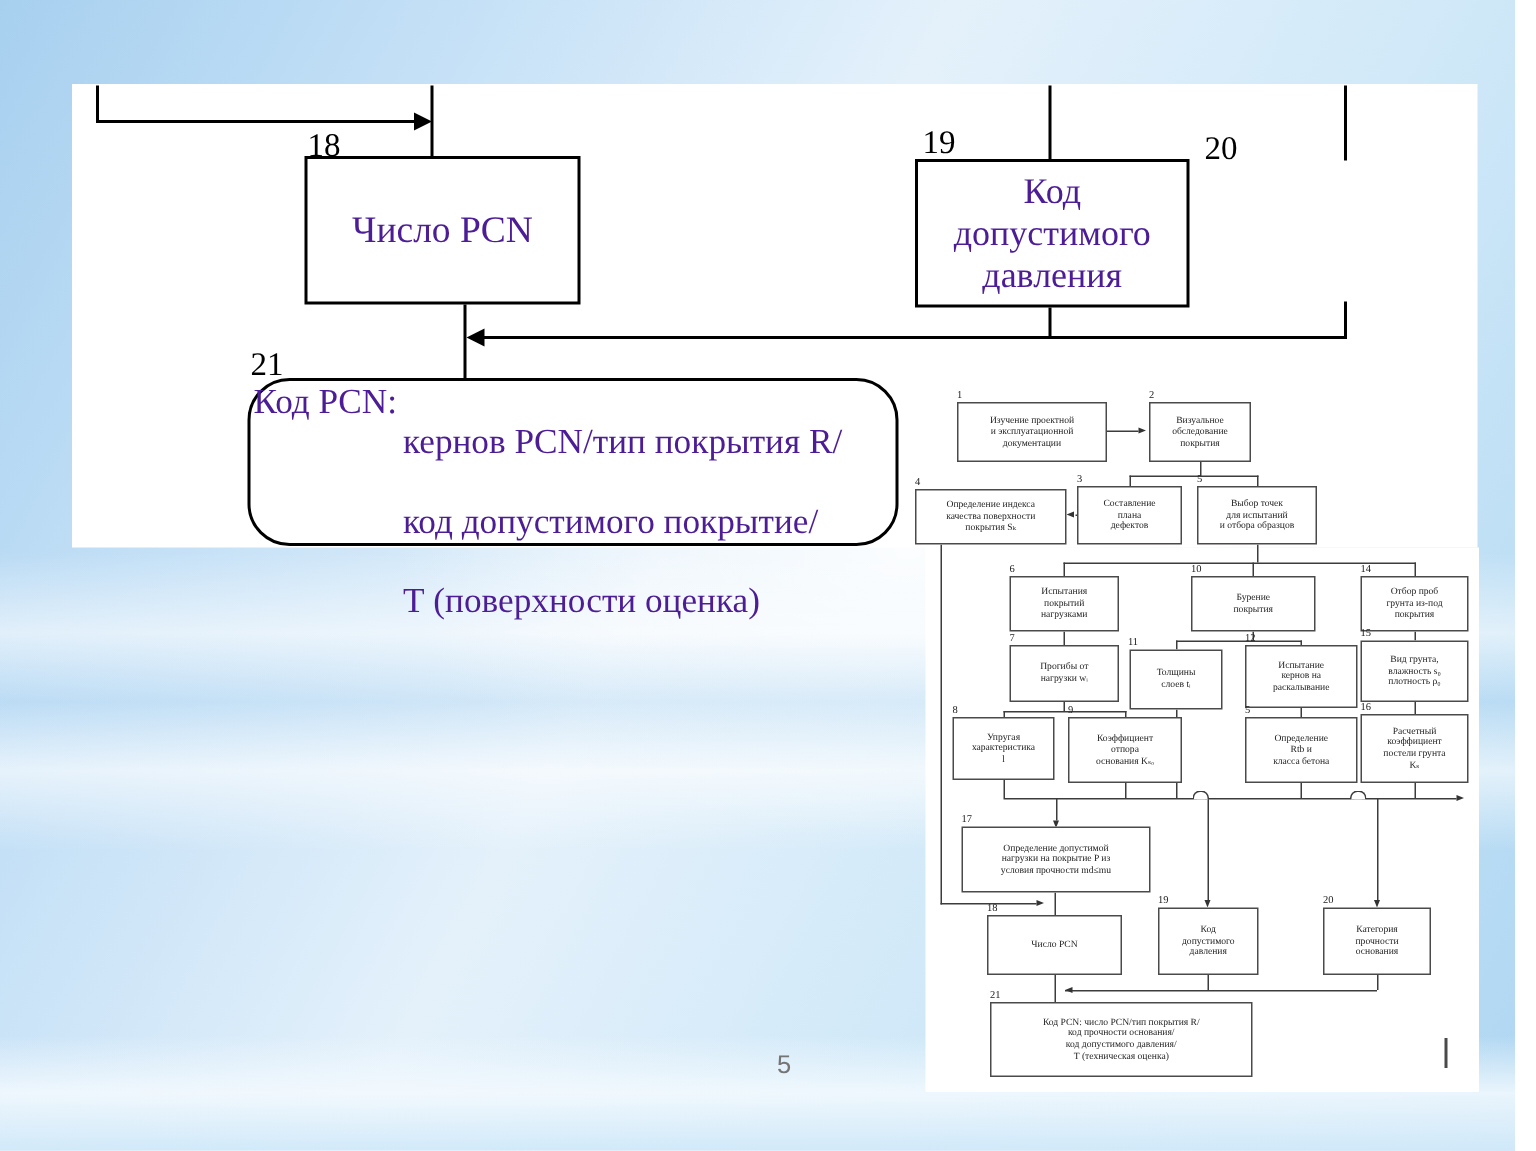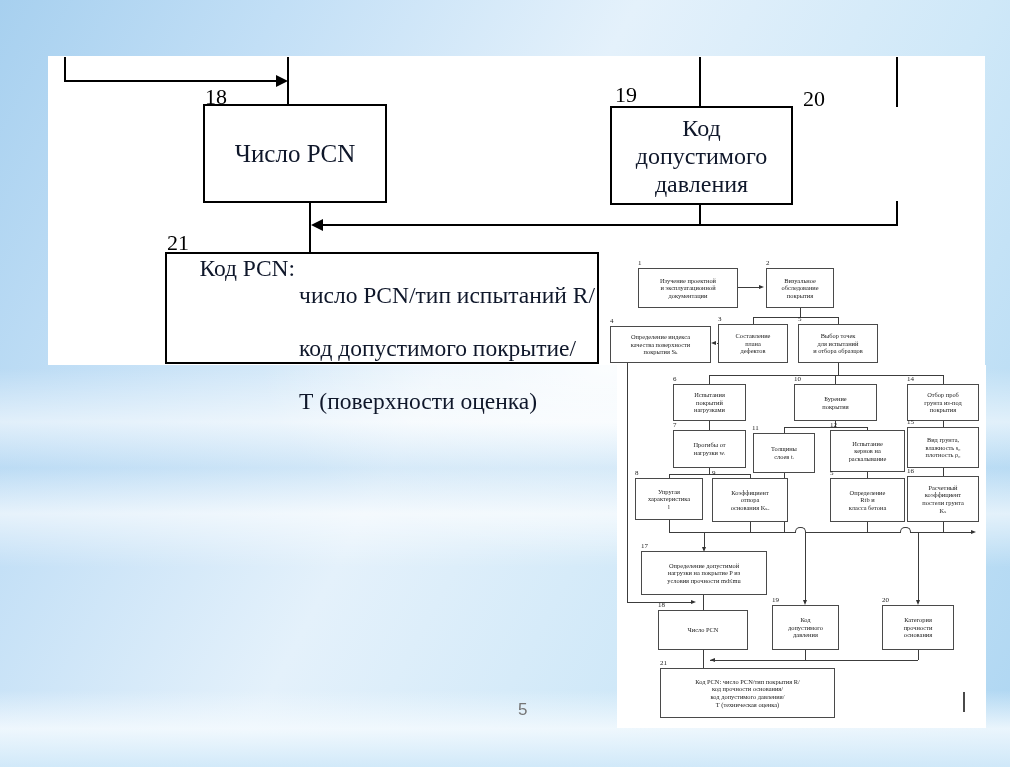--- a/index.html
+++ b/index.html
@@ -11,27 +11,27 @@
       radial-gradient(ellipse 55% 40% at 60% 48%, rgba(255,255,255,.9), rgba(255,255,255,0) 62%),
       linear-gradient(118deg, #a7d0ef 0%, #c2dff6 20%, #e4f1fb 45%, #cfe8f8 70%, #aed6f2 100%);
   }
   .panel{position:absolute;background:#ffffff;}
   #panelA{left:48px;top:56px;width:937px;height:309px;}
   #panelB{left:617px;top:365px;width:369px;height:363px;}
 
   
   .bline{position:absolute;background:#000;}
   .bigbox{position:absolute;border:2px solid #000;background:#fff;display:flex;align-items:center;justify-content:center;
-          text-align:center;font-size:24px;line-height:28px;color:#0f172a;white-space:pre-line;}
+          text-align:center;font-size:24px;line-height:28px;color:#4c1d95;white-space:pre-line;}
   .bignum{position:absolute;font-size:22px;color:#000;}
   #box18{left:203px;top:104px;width:180px;height:95px;font-size:25px;}
   #box19{left:610px;top:106px;width:179px;height:95px;}
   #box20{left:797px;top:107px;width:176px;height:94px;}
-  #box21{left:165px;top:252px;width:430px;height:108px;align-items:flex-start;justify-content:flex-end;
-         font-size:23.5px;line-height:26.5px;padding:0;}
+  #box21{left:165px;top:252px;width:430px;height:108px;align-items:flex-start;justify-content:flex-start;
+         font-size:23.5px;line-height:26.5px;padding:0;border-radius:28px;}
   #box21 .b21-wrap{display:flex;padding:1px 2px;}
   #box21 .b21-prefix{white-space:nowrap;}
   #box21 .b21-lines span{display:block;text-align:left;margin-left:4px;}
   .ar{position:absolute;width:0;height:0;border-top:6px solid transparent;border-bottom:6px solid transparent;border-left:12px solid #000;}
   .al{position:absolute;width:0;height:0;border-top:6px solid transparent;border-bottom:6px solid transparent;border-right:12px solid #000;}
 
   
   #mini{position:absolute;left:605px;top:255px;width:383px;height:473px;}
   .mnode{position:absolute;border:1px solid #4a4a4a;background:#fff;display:flex;align-items:center;justify-content:center;
          text-align:center;font-size:6.4px;line-height:1.18;color:#222;white-space:pre-line;box-sizing:border-box;}
@@ -72,21 +72,21 @@
   <div class="bignum" style="left:167px;top:230px;">21</div>
 
   <div id="box18" class="bigbox">Число PCN</div>
   <div id="box19" class="bigbox">Код
 допустимого
 давления</div>
   <div id="box21" class="bigbox">
     <div class="b21-wrap">
       <span class="b21-prefix">Код PCN:</span>
       <span class="b21-lines">
-        <span>число PCN/тип испытаний R/</span>
+        <span>кернов PCN/тип покрытия R/</span>
         <span>код допустимого покрытие/</span>
         <span>Т (поверхности оценка)</span>
       </span>
     </div>
   </div>
 
   <div id="mini">
       <div class="mline" style="left: 133px; top: 32px; width: 21px; height: 1px;"></div>
       <div class="mline" style="left: 195px; top: 53px; width: 1px; height: 9px;"></div>
       <div class="mline" style="left: 148px; top: 62px; width: 86px; height: 1px;"></div>

